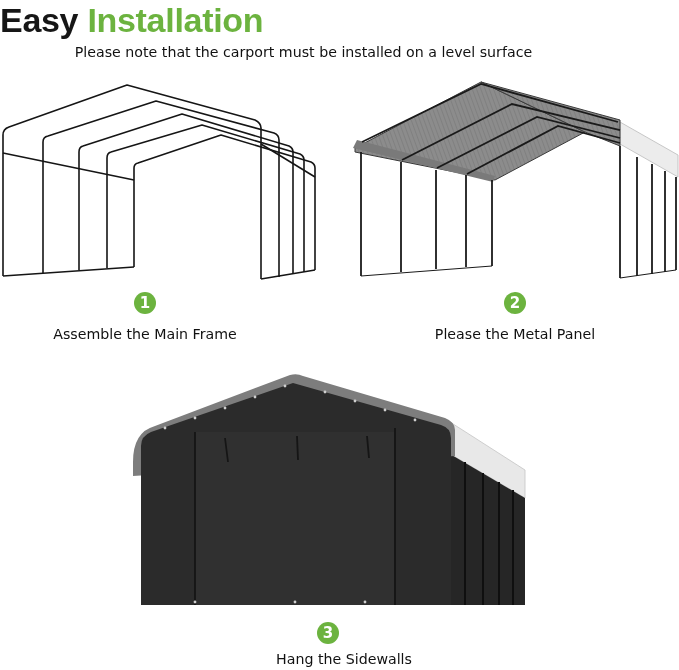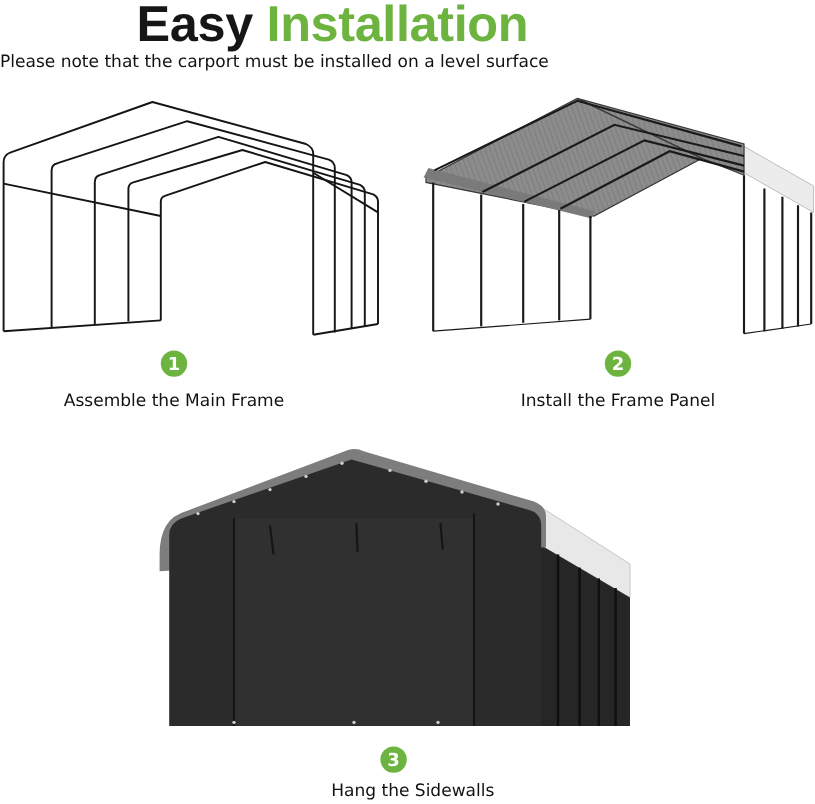--- a/index.html
+++ b/index.html
@@ -1,23 +1,23 @@
 <!DOCTYPE html>
 <html><head>
 <meta charset="utf-8">
 <style>
   html, body { margin: 0; padding: 0; background: #ffffff; }
   body { width: 679px; height: 670px; position: relative; overflow: hidden;
          font-family: "DejaVu Sans", "Liberation Sans", sans-serif; color: #1a1a1a; }
-  .title { position: absolute; left: 0; top: 0; width: 554px; text-align: center;
+  .title { position: absolute; left: 0; top: 0; width: 554px; text-align: left;
            font-family: "Liberation Sans", "DejaVu Sans", sans-serif;
-           font-size: 42px; font-weight: bold; line-height: 40px; letter-spacing: -0.3px; }
+           font-size: 34px; font-weight: bold; line-height: 40px; letter-spacing: -0.3px; }
   .title .dark { color: #161616; }
   .title .green { color: #6cb33f; }
-  .subtitle { position: absolute; left: 0; top: 42px; width: 607px; text-align: left;
+  .subtitle { position: absolute; left: 0; top: 42px; width: 607px; text-align: center;
               font-size: 14.2px; line-height: 20px; color: #111; }
   .illus { position: absolute; }
   .step-badge { position: absolute; width: 22px; height: 22px; border-radius: 50%;
                 background: #6cb33f; color: #fff; font-weight: bold; font-size: 15px;
                 line-height: 22px; text-align: center;
                 font-family: "DejaVu Sans", sans-serif; }
   .step-label { position: absolute; text-align: center; font-size: 14.2px; line-height: 18px; color: #111;
                 width: 300px; }
 </style>
 </head>
@@ -121,16 +121,16 @@
     <circle cx="70" cy="232" r="1.4"></circle>
       <circle cx="170" cy="232" r="1.4"></circle>
       <circle cx="240" cy="232" r="1.4"></circle>
   </g>
 </svg>
 
 <div class="step-badge" style="left:134px;top:292px">1</div>
 <div class="step-label" style="left:-5px;top:325px">Assemble the Main Frame</div>
 
 <div class="step-badge" style="left:504px;top:292px">2</div>
-<div class="step-label" style="left:365px;top:325px">Install the Frame Panel</div>
+<div class="step-label" style="left:365px;top:325px">Please the Metal Panel</div>
 
 <div class="step-badge" style="left:317px;top:622px">3</div>
 <div class="step-label" style="left:194px;top:650px">Hang the Sidewalls</div>
 
 </body></html>

